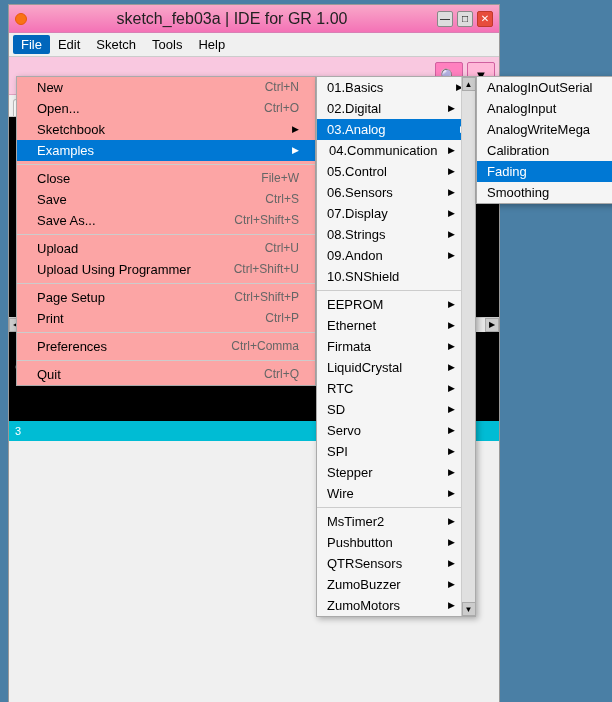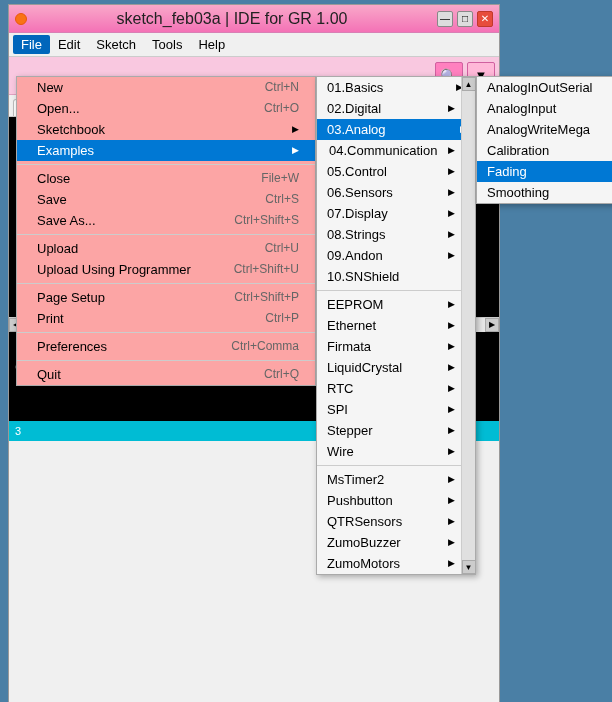--- a/index.html
+++ b/index.html
@@ -424,20 +424,26 @@
   <div class="menu-item has-sub" style="padding-right:20px;">
       <span>Firmata</span>
     </div>
   <div class="menu-item has-sub" style="padding-right:20px;">
       <span>LiquidCrystal</span>
     </div>
   <div class="menu-item has-sub" style="padding-right:20px;">
       <span>RTC</span>
     </div>
   <div class="menu-item has-sub" style="padding-right:20px;">
+      <span>SD</span>
+    </div>
+  <div class="menu-item has-sub" style="padding-right:20px;">
+      <span>Servo</span>
+    </div>
+  <div class="menu-item has-sub" style="padding-right:20px;">
       <span>SPI</span>
     </div>
   <div class="menu-item has-sub" style="padding-right:20px;">
       <span>Stepper</span>
     </div>
   <div class="menu-item has-sub" style="padding-right:20px;">
       <span>Wire</span>
     </div>
   <div class="menu-divider"></div>
   <div class="menu-item has-sub" style="padding-right:20px;">

